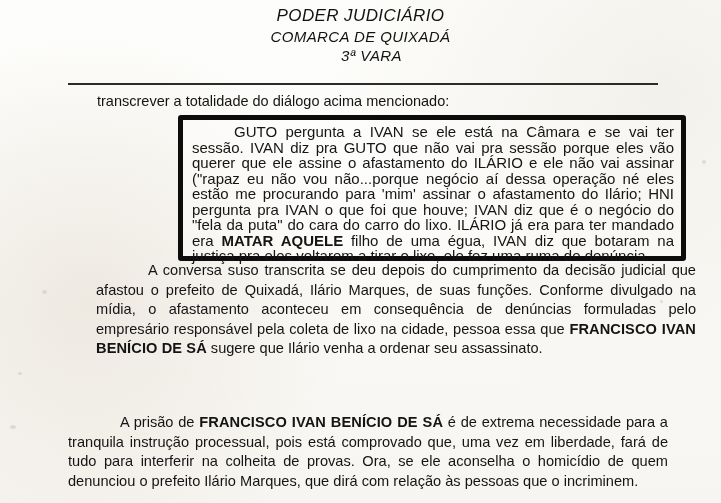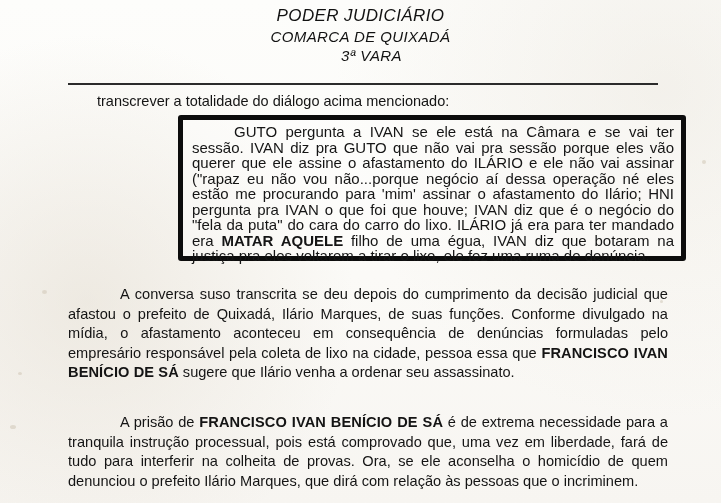--- a/index.html
+++ b/index.html
@@ -100,21 +100,21 @@
     position: absolute;
     width: 600px;
     left: 68px;
     font-size: 14.6px;
     line-height: 19.5px;
     text-align: justify;
     color: #141414;
     text-indent: 52px;
   }
   .para b { font-weight: bold; letter-spacing: .1px; }
-  .p1 { top: 285px; }
+  .p1 { top: 261px; margin-left: 28px; }
   .p2 { top: 413px; }
 </style>
 </head>
 <body>
 
 <div class="page">
 
   <div class="speck" style="left:42px;  top:290px; width:5px;  height:4px;"></div>
   <div class="speck" style="left:18px;  top:372px; width:4px;  height:3px;"></div>
   <div class="speck" style="left:10px;  top:425px; width:6px;  height:4px;"></div>

